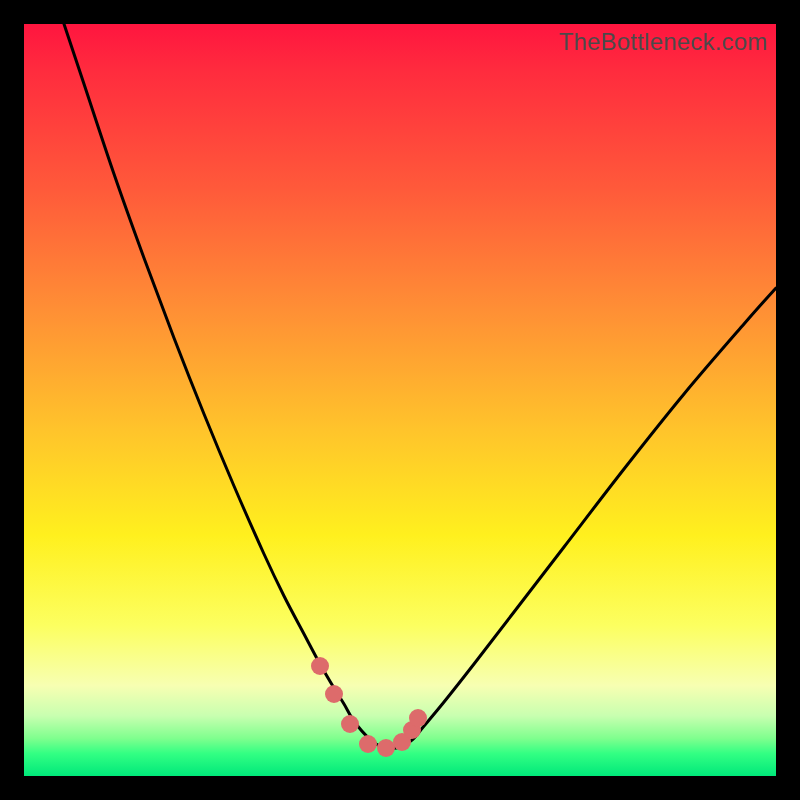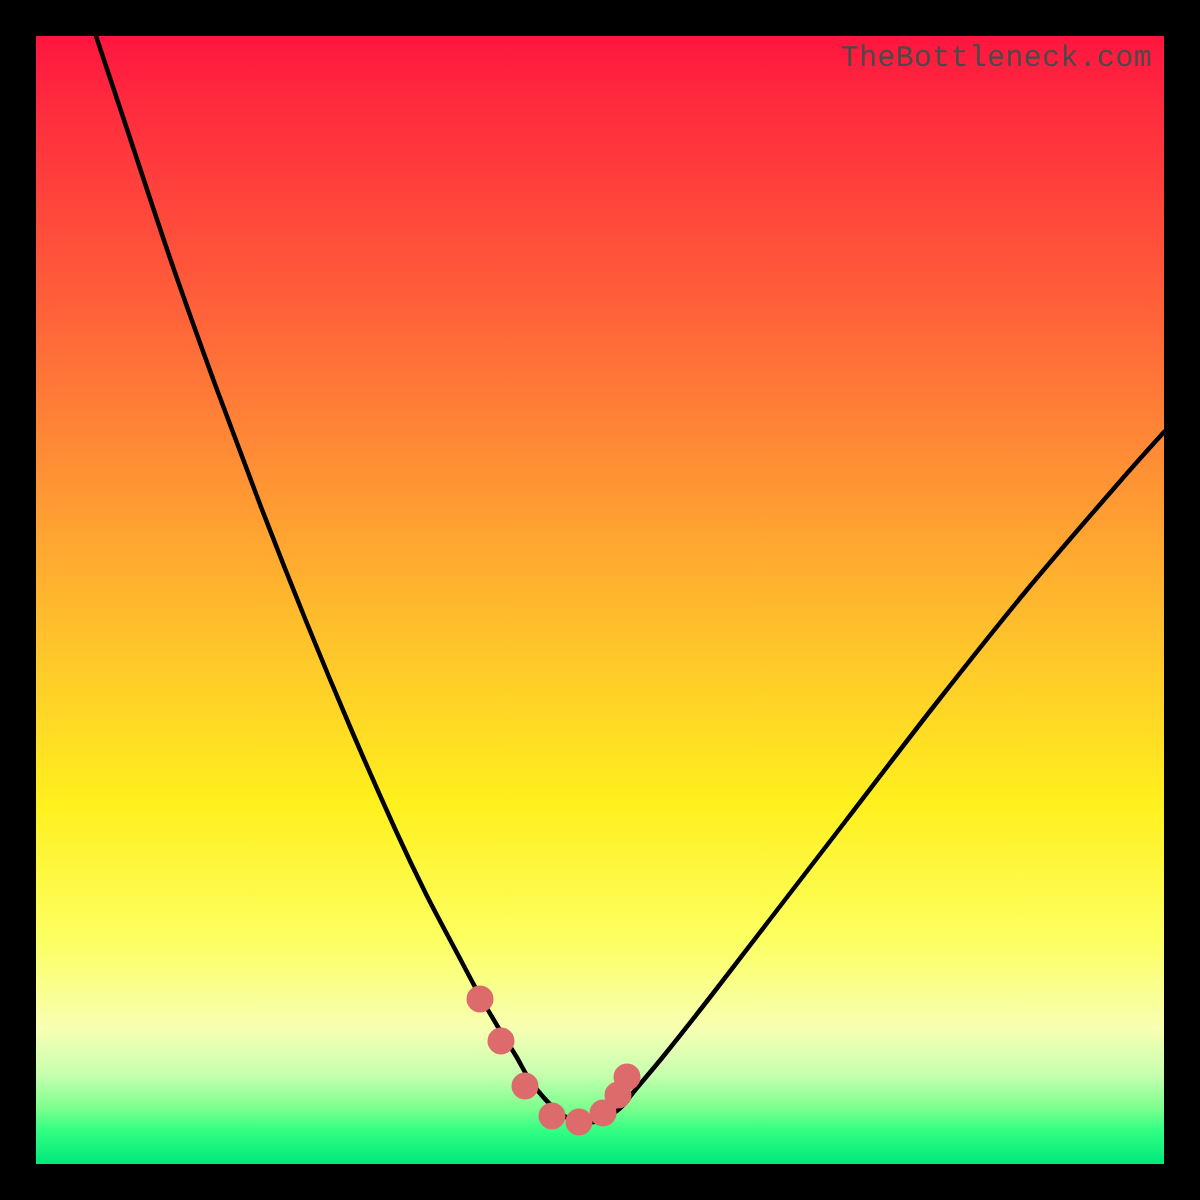--- a/index.html
+++ b/index.html
@@ -40,24 +40,23 @@
       #7fff8e 95%,
       #33ff83 97%,
       #00e87a 100%
     );
   }
   .watermark {
     position: absolute;
     top: 4px;
     right: 8px;
     color: #4a4a4a;
-    font-size: 20px;
+    font-size: 24px;
     letter-spacing: 0.2px;
     user-select: none;
-    font-family: Liberation Mono, monospace;
   }
   svg.curve {
     position: absolute;
     left: 0;
     top: 0;
     width: 752px;
     height: 752px;
     overflow: visible;
   }
 </style>

